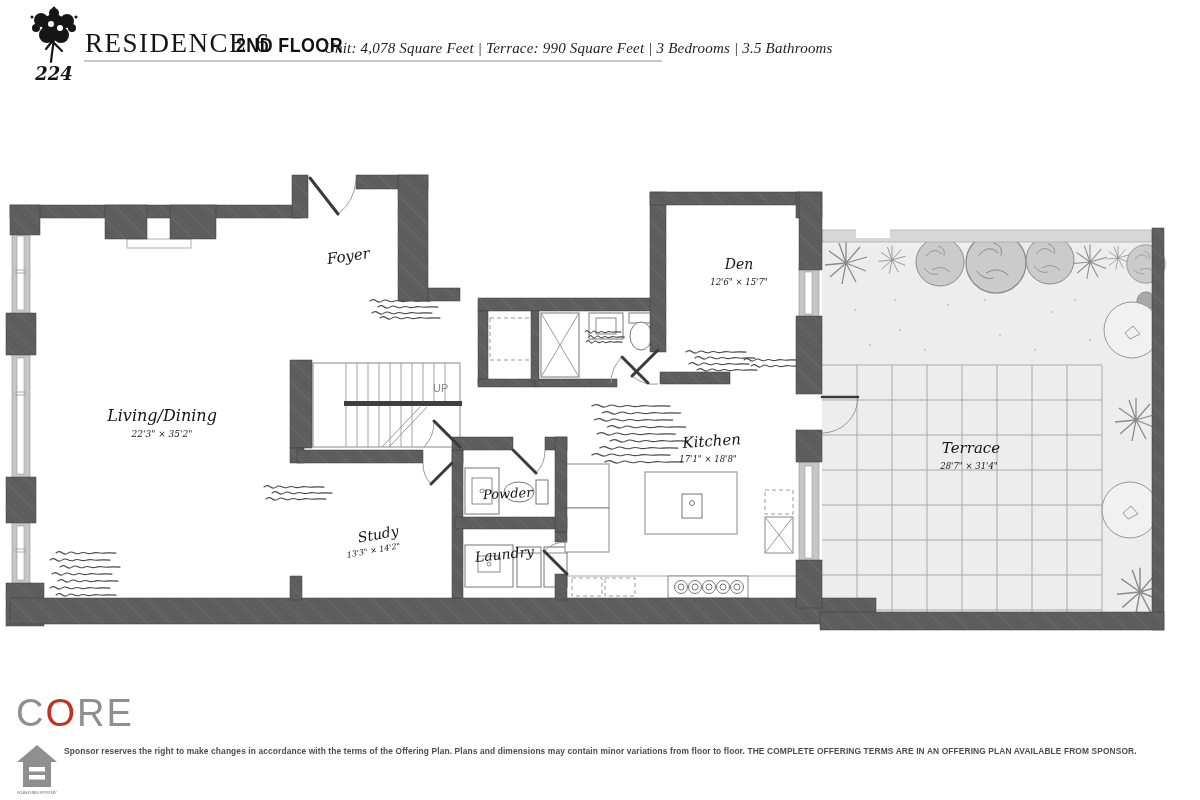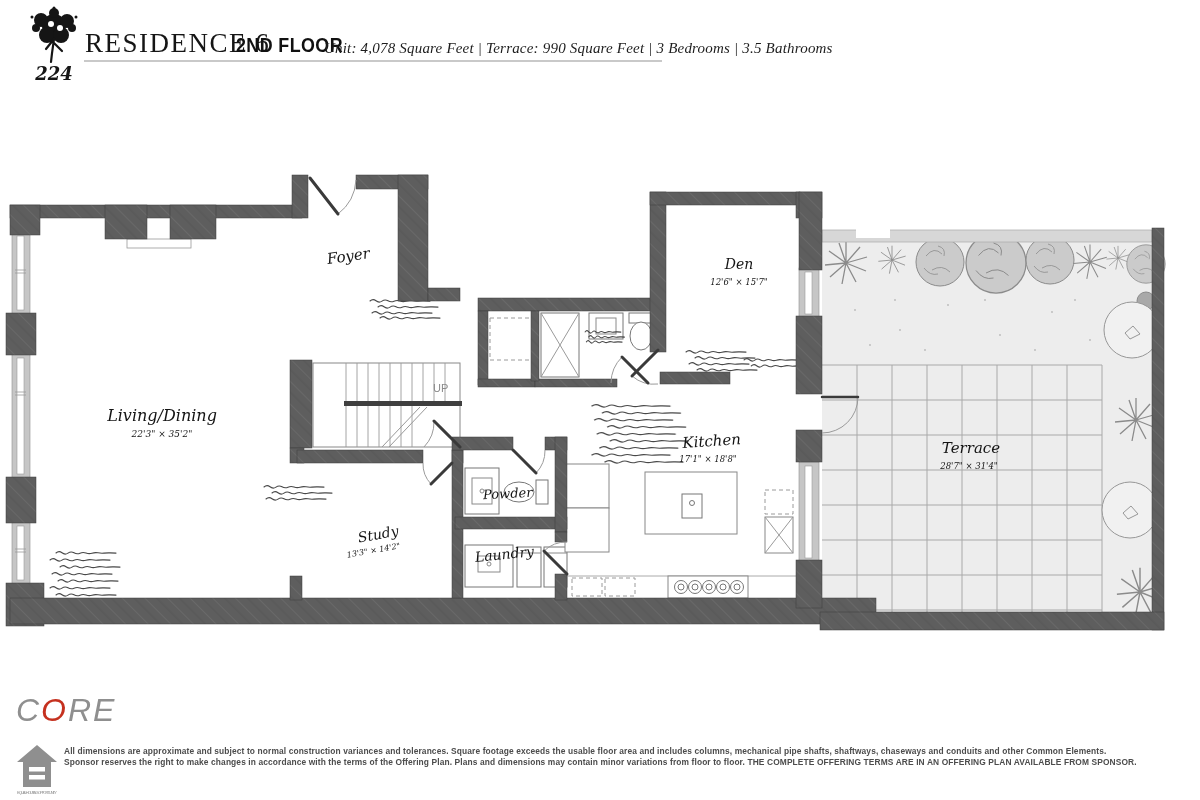--- a/index.html
+++ b/index.html
@@ -10,22 +10,22 @@
   .residence{position:absolute;left:85px;top:28px;font-family:"Liberation Serif",serif;
              font-size:27px;letter-spacing:1.5px;color:#151515;}
   .floor{position:absolute;left:236px;top:33px;font-size:21px;font-weight:700;color:#111;
          transform:scaleX(.85);transform-origin:left center;letter-spacing:.5px;}
   .specs{position:absolute;left:324px;top:40px;font-family:"Liberation Serif",serif;
          font-style:italic;font-size:15px;color:#1d1d1d;letter-spacing:.2px;}
   .rule{position:absolute;left:84px;top:60px;width:578px;height:2px;background:#c9c9c9;}
   
   .plan{position:absolute;left:0;top:0;}
   
-  .core{position:absolute;left:16px;top:692px;font-size:32px;letter-spacing:2px;
-        color:#8f8f8f;font-weight:400;font-style:italic;}
+  .core{position:absolute;left:16px;top:692px;font-size:38px;letter-spacing:2px;
+        color:#8f8f8f;font-weight:400;}
   .core .o{color:#c5311f;}
   .eho{position:absolute;left:14px;top:743px;}
   .disclaimer{position:absolute;left:64px;top:746px;width:1128px;font-size:8.4px;
               font-weight:700;color:#4c4c4c;line-height:10.6px;letter-spacing:.12px;}
 </style>
 </head>
 <body>
 
 <div class="page">
 
@@ -369,18 +369,17 @@
 
   <div>
     <div class="core"><span>C</span><span class="o">O</span><span>RE</span></div>
     <svg class="eho" width="46" height="54" viewBox="0 0 46 54">
       <path d="M23 2 L3 19 H9 V44 H37 V19 H43 Z" fill="#8f8f8f"></path>
       <rect x="15" y="24" width="16" height="4.5" fill="#ffffff"></rect>
       <rect x="15" y="32" width="16" height="4.5" fill="#ffffff"></rect>
       <text x="23" y="51" text-anchor="middle" font-size="4" fill="#8f8f8f" textLength="40">EQUAL HOUSING OPPORTUNITY</text>
     </svg>
     <div class="disclaimer">
-      <div>All dimensions are approximate and subject to normal construction variances and tolerances. Square footage exceeds the usable floor area and includes columns, mechanical pipe shafts, shaftways, chaseways and conduits and other Common Elements.</div>
       <div>Sponsor reserves the right to make changes in accordance with the terms of the Offering Plan. Plans and dimensions may contain minor variations from floor to floor. THE COMPLETE OFFERING TERMS ARE IN AN OFFERING PLAN AVAILABLE FROM SPONSOR.</div>
     </div>
   </div>
 
 </div>
 
 </body></html>

